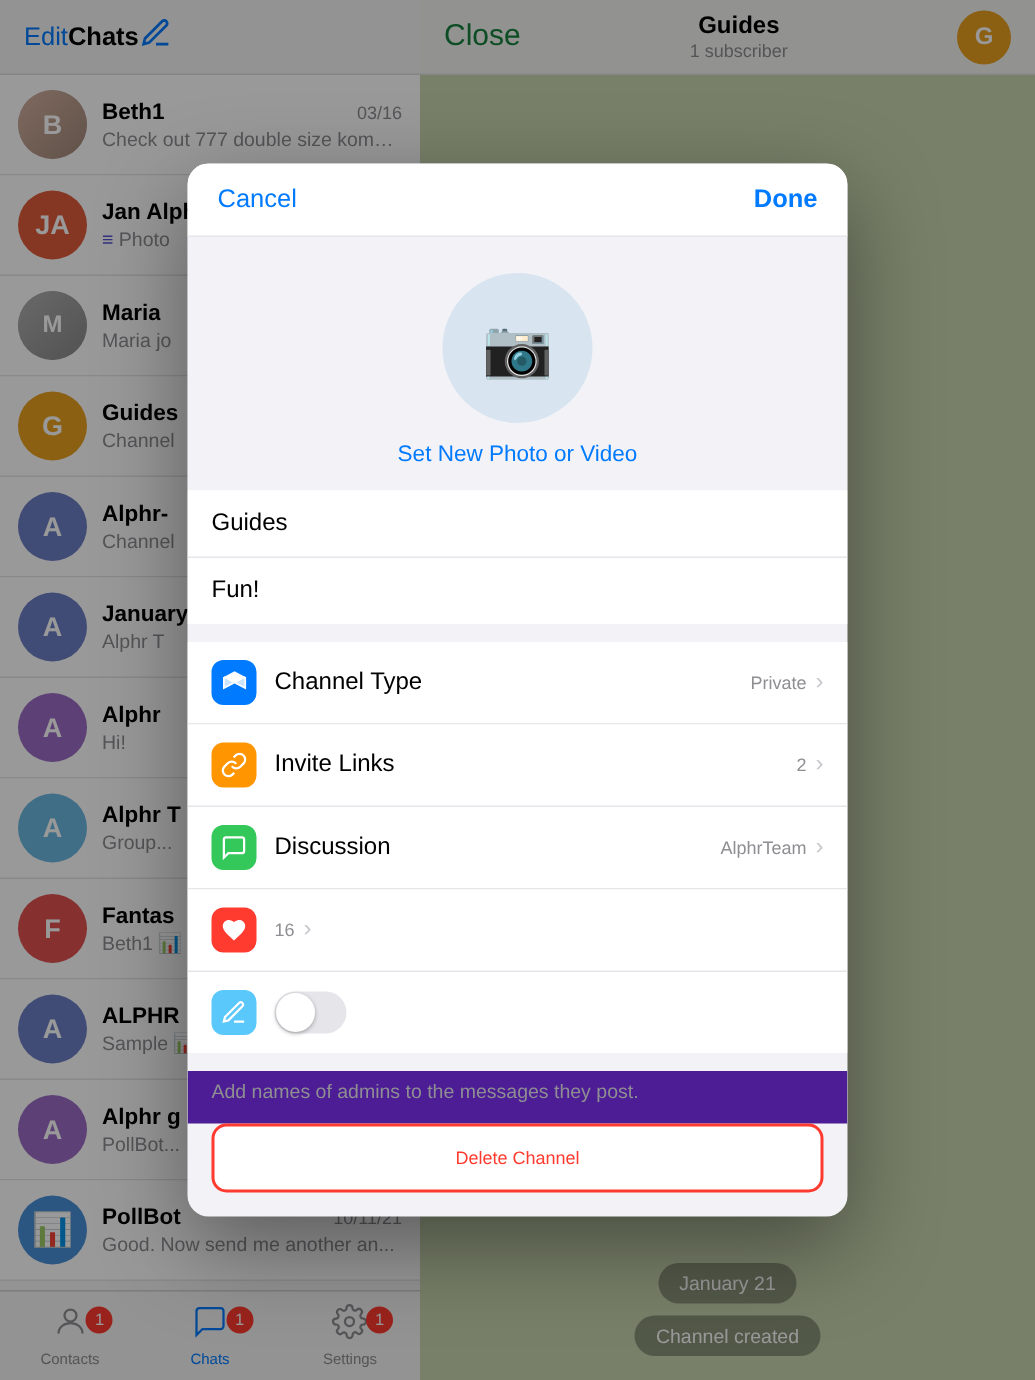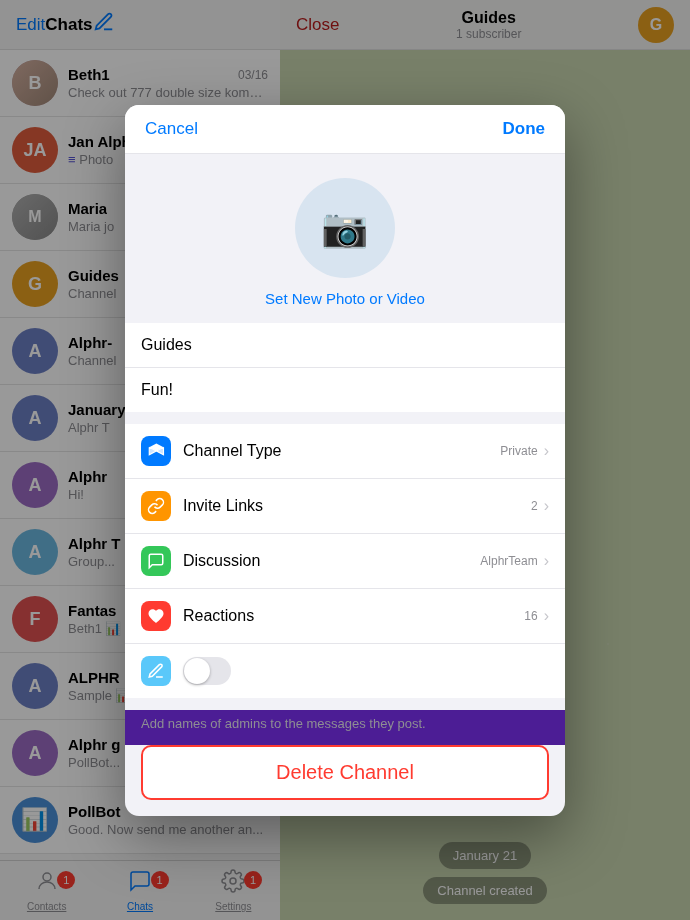--- a/index.html
+++ b/index.html
@@ -144,21 +144,20 @@
     }
 
     .tab-icon.active {
       color: #007aff;
     }
 
     .tab-label {
       font-size: 10px;
       color: #8e8e93;
       margin-top: 2px;
-      text-decoration: underline;
     }
 
     .tab-label.active {
       color: #007aff;
     }
 
     .tab-badge {
       position: absolute;
       top: 2px;
       right: 18px;
@@ -191,22 +190,22 @@
       height: 50px;
       background: rgba(245,245,245,0.95);
       display: flex;
       align-items: center;
       justify-content: space-between;
       padding: 0 16px;
       border-bottom: 1px solid #e0e0e0;
     }
 
     .right-header-close {
-      color: #b91c1c;
-      font-size: 17px;
+      color: #15803d;
+      font-size: 20px;
     }
 
     .right-header-info {
       text-align: center;
     }
 
     .right-header-title {
       font-size: 16px;
       font-weight: 600;
       color: #000;
@@ -415,21 +414,21 @@
     .delete-section {
       background: #fff;
       margin-bottom: 0;
       border: 2px solid #ff3b30;
       border-radius: 10px;
       margin: 0 16px 16px;
     }
 
     .delete-btn {
       padding: 14px 16px;
-      font-size: 20px;
+      font-size: 12px;
       color: #ff3b30;
       text-align: center;
       font-weight: 400;
     }
 
     .scroll-area {
       overflow-y: auto;
       flex: 1;
     }
   </style>
@@ -697,21 +696,20 @@
           <span class="row-value">AlphrTeam</span>
           <span class="row-chevron">›</span>
         </div>
 
         <div class="modal-row">
           <div class="row-icon red">
             <svg width="18" height="18" viewBox="0 0 24 24" fill="white" stroke="none">
               <path d="M12 21.35l-1.45-1.32C5.4 15.36 2 12.28 2 8.5 2 5.42 4.42 3 7.5 3c1.74 0 3.41.81 4.5 2.09C13.09 3.81 14.76 3 16.5 3 19.58 3 22 5.42 22 8.5c0 3.78-3.4 6.86-8.55 11.54L12 21.35z"></path>
             </svg>
           </div>
-          <span class="row-label">Reactions</span>
           <span class="row-value">16</span>
           <span class="row-chevron">›</span>
         </div>
 
         <div class="modal-row">
           <div class="row-icon teal">
             <svg width="18" height="18" viewBox="0 0 24 24" fill="none" stroke="white" stroke-width="2">
               <path d="M12 20h9"></path>
                 <path d="M16.5 3.5a2.121 2.121 0 0 1 3 3L7 19l-4 1 1-4L16.5 3.5z"></path>
             </svg>

